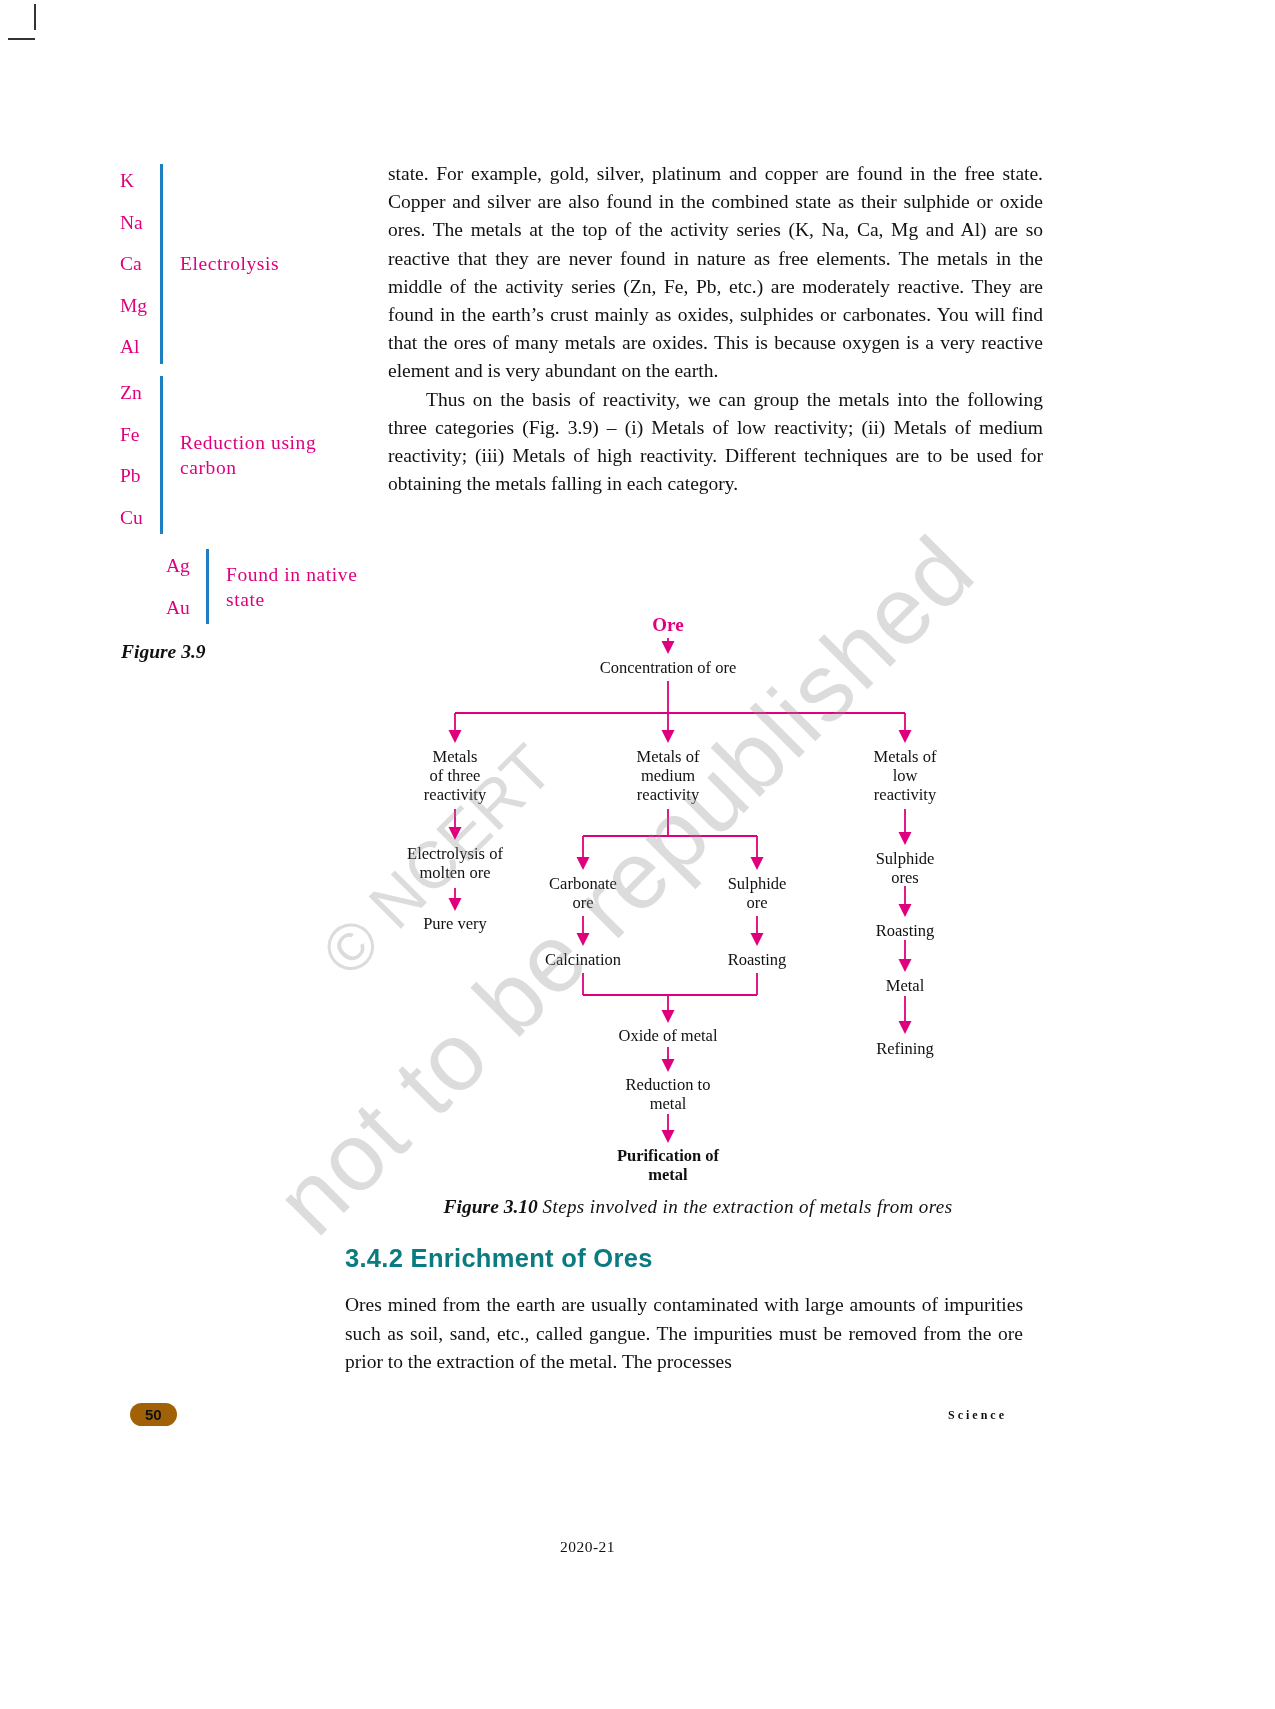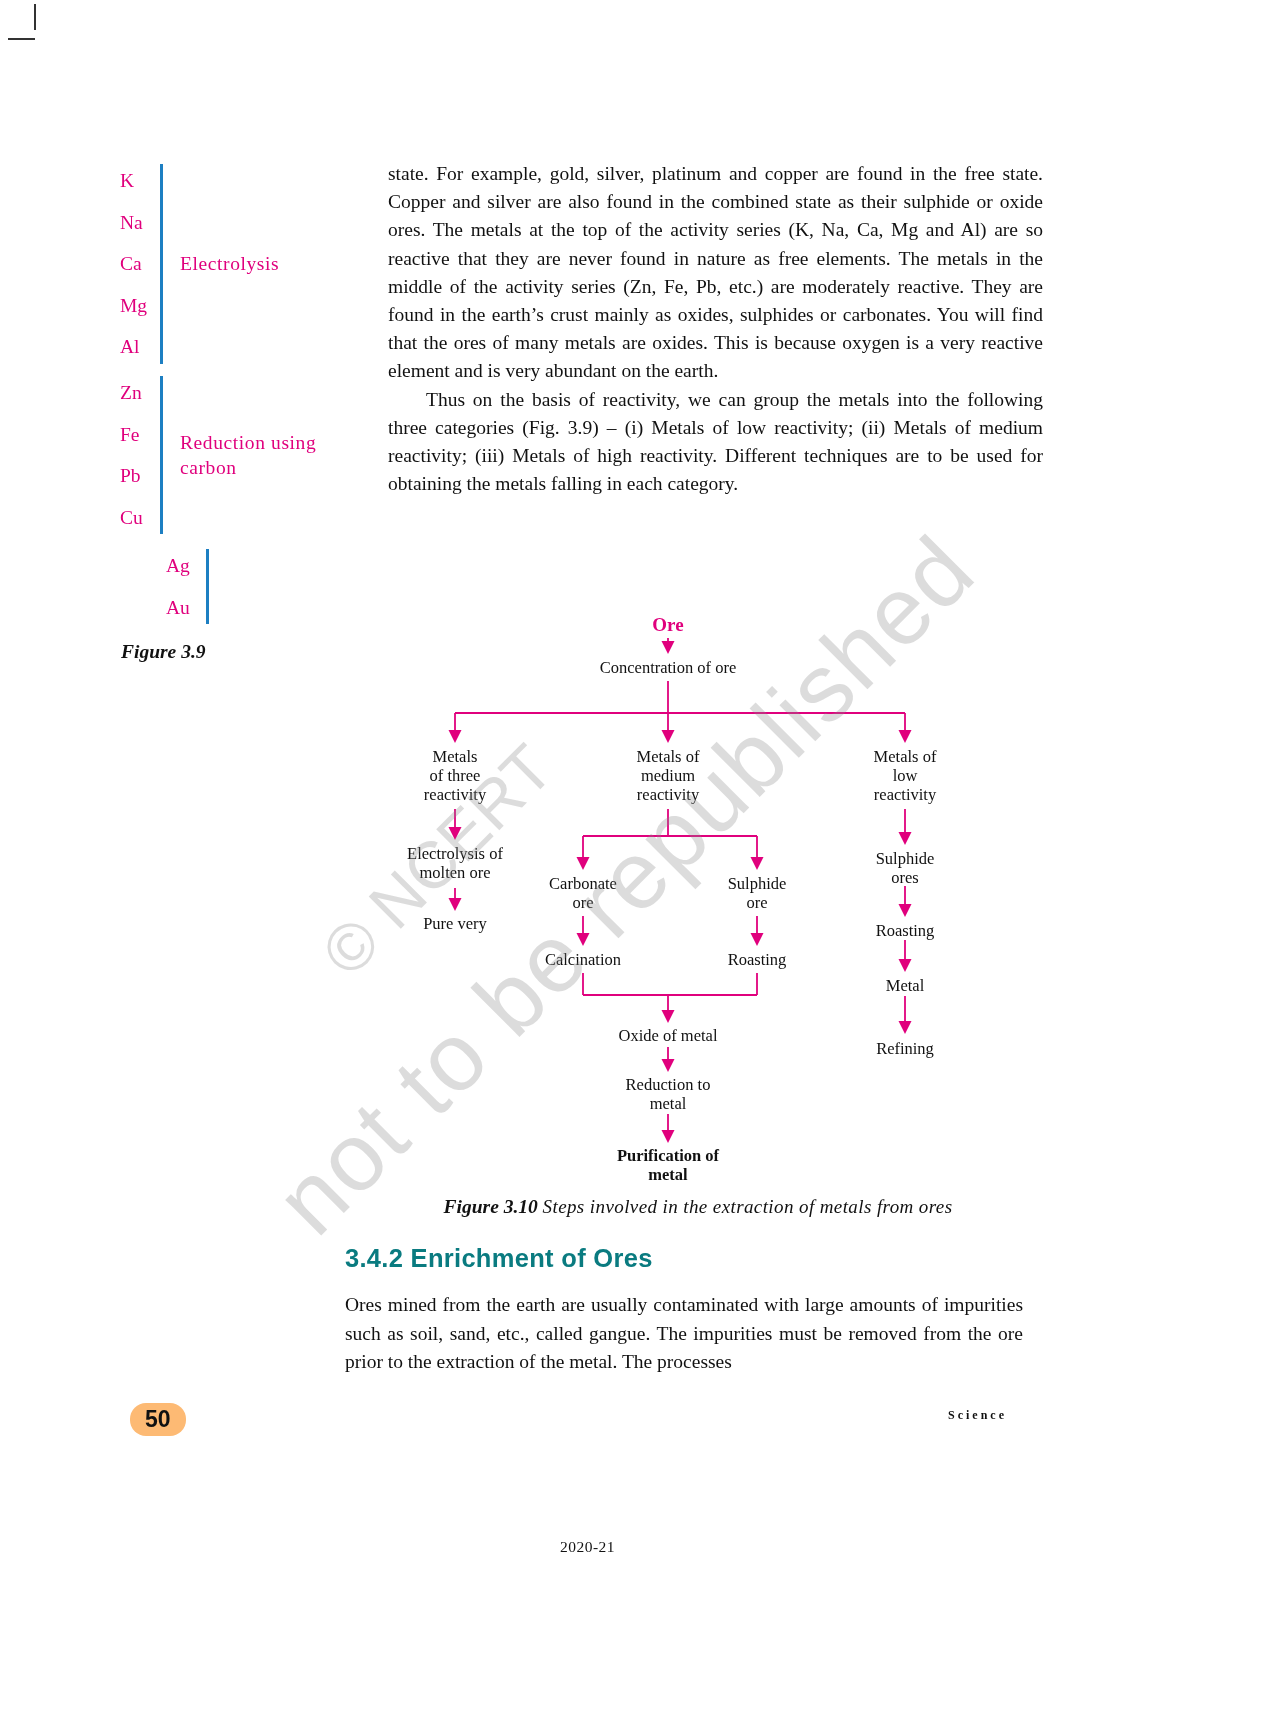--- a/index.html
+++ b/index.html
@@ -59,22 +59,22 @@
     font-size:25.5px; color:#0a7b80; letter-spacing:0.3px;
   }
   .sec-para {
     position:absolute; left:345px; top:1291px; width:678px;
     font-size:19.5px; line-height:28.5px; text-align:justify;
   }
 
   
   .page-pill {
     position:absolute; left:130px; top:1403px;
-    background:#fdba74; border-radius:16px; padding:3px 15px;
-    font-family:"Liberation Sans", sans-serif; font-weight:bold; font-size:23px; color:#111;
+    background:#a16207; border-radius:16px; padding:3px 15px;
+    font-family:"Liberation Sans", sans-serif; font-weight:bold; font-size:15px; color:#111;
   }
   .footer-right {
     position:absolute; right:268px; top:1408px;
     font-size:12px; letter-spacing:3px;font-weight:bold;
   }
   .footer-year {
     position:absolute; left:0; top:1538px; width:1175px; text-align:center;
     font-size:15.5px; letter-spacing:0.5px;
   }
 
@@ -117,20 +117,21 @@
   <div class="ag-bar"></div>
   <div class="ag-label">Reduction using carbon</div>
 </div>
 
 <div class="ag-group" style="top:545px;margin-left:46px;">
   <div class="ag-elems">
     <div class="el">Ag</div>
     <div class="el">Au</div>
   </div>
   <div class="ag-bar"></div>
+  <div class="ag-label">Found in native state</div>
 </div>
 
 <div class="fig39">
   <div class="fig-label">Figure 3.9</div>
 </div>
 
 <div class="main-col">
   <p>state. For example, gold, silver, platinum and copper are found in the free state. Copper and silver are also found in the combined state as their sulphide or oxide ores. The metals at the top of the activity series (K, Na, Ca, Mg and Al) are so reactive that they are never found in nature as free elements. The metals in the middle of the activity series (Zn, Fe, Pb, etc.) are moderately reactive. They are found in the earth’s crust mainly as oxides, sulphides or carbonates. You will find that the ores of many metals are oxides. This is because oxygen is a very reactive element and is very abundant on the earth.</p>
   <p class="indent">Thus on the basis of reactivity, we can group the metals into the following three categories (Fig. 3.9) – (i) Metals of low reactivity; (ii) Metals of medium reactivity; (iii) Metals of high reactivity. Different techniques are to be used for obtaining the metals falling in each category.</p>
 </div>

